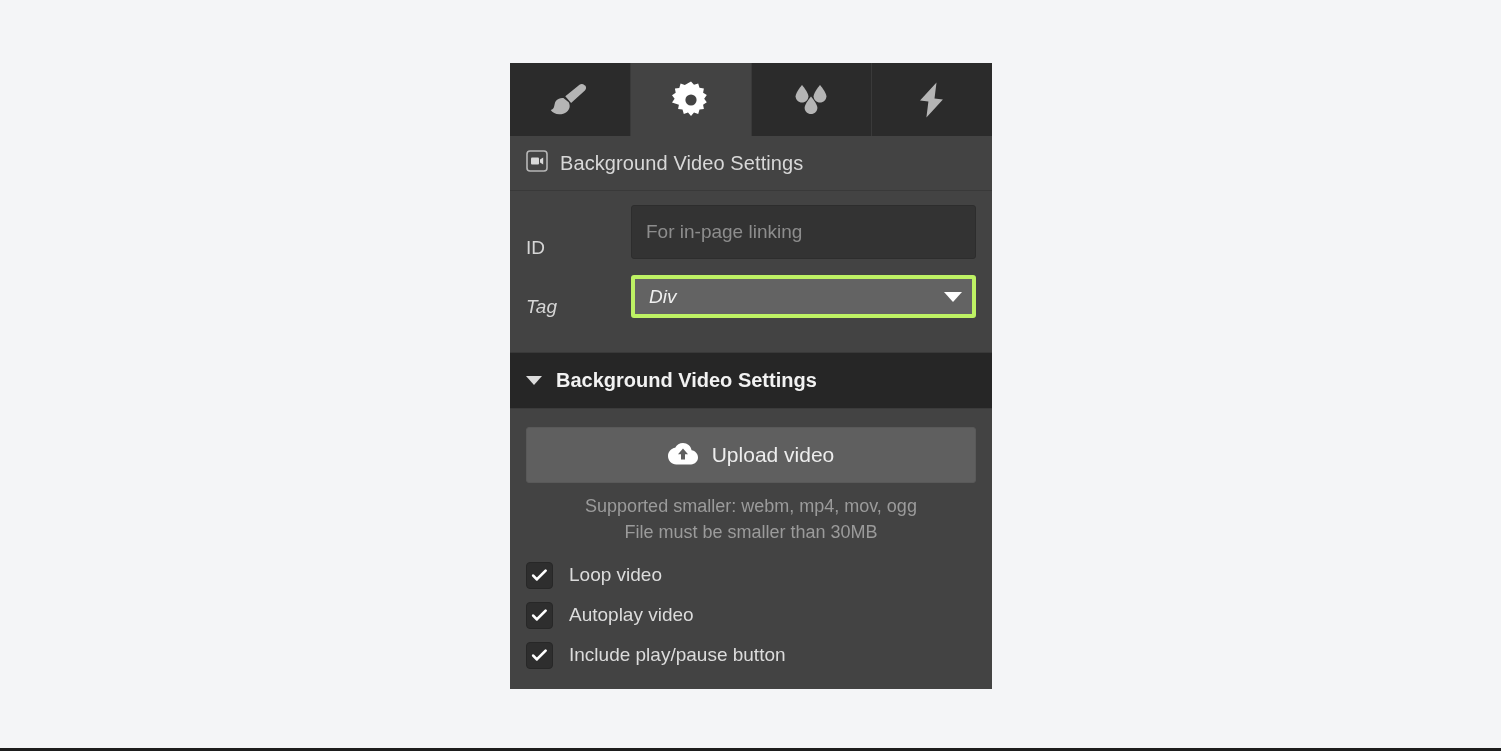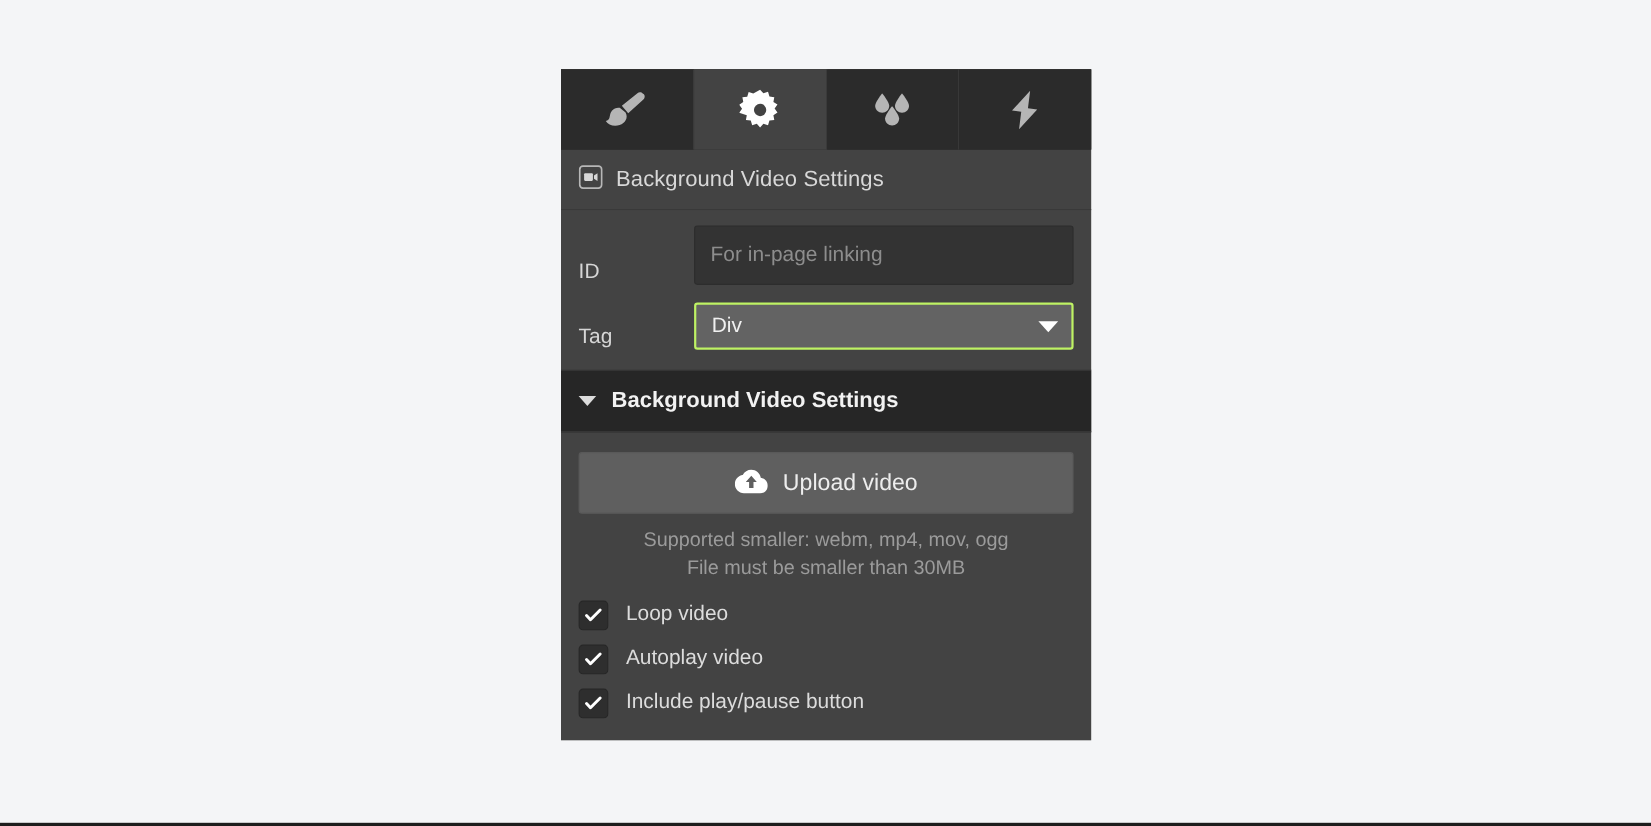--- a/index.html
+++ b/index.html
@@ -78,21 +78,21 @@
   
   .fields {
     padding: 14px 16px 18px 16px;
     border-bottom: 1px solid #393939;
   }
   .field-row {
     display: flex;
     align-items: flex-end;
     margin-bottom: 16px;
   }
-  .field-row:last-child { margin-bottom: 0; }
+  .field-row:last-child { margin-bottom: 16px; font-style: italic; }
   .field-label {
     width: 105px;
     flex: 0 0 105px;
     font-size: 19px;
     color: #d6d6d6;
   }
   .text-input {
     flex: 1 1 auto;
     height: 54px;
     background: #333333;
@@ -109,21 +109,21 @@
 
   .select-wrap {
     flex: 1 1 auto;
     position: relative;
     height: 43px;
   }
   .select-box {
     width: 100%;
     height: 100%;
     background: #636363;
-    border: 2px solid #bef264;
+    border: 4px solid #bef264;
     border-radius: 3px;
     display: flex;
     align-items: center;
     padding: 0 14px;
     box-sizing: border-box;
     font-size: 19px;
     color: #f0f0f0;
     cursor: pointer;
   }
   .select-caret {

